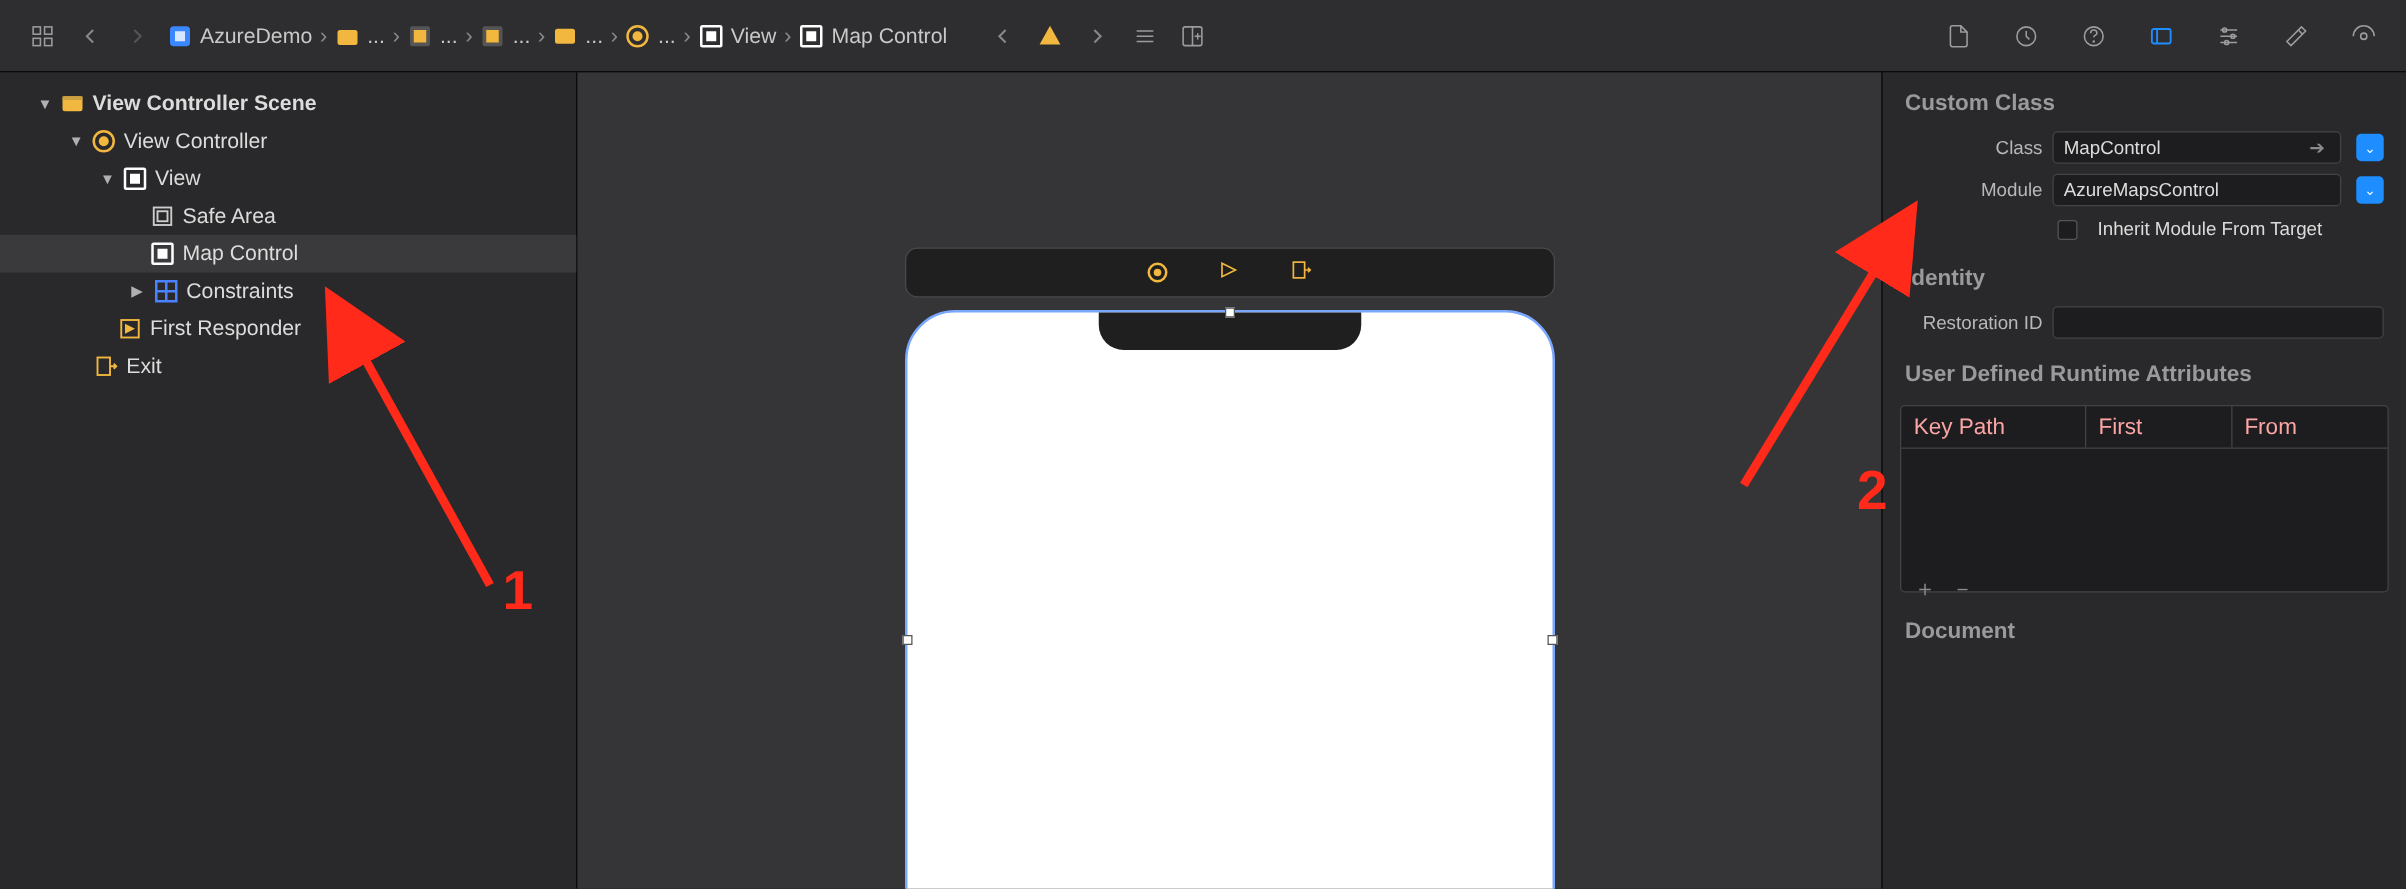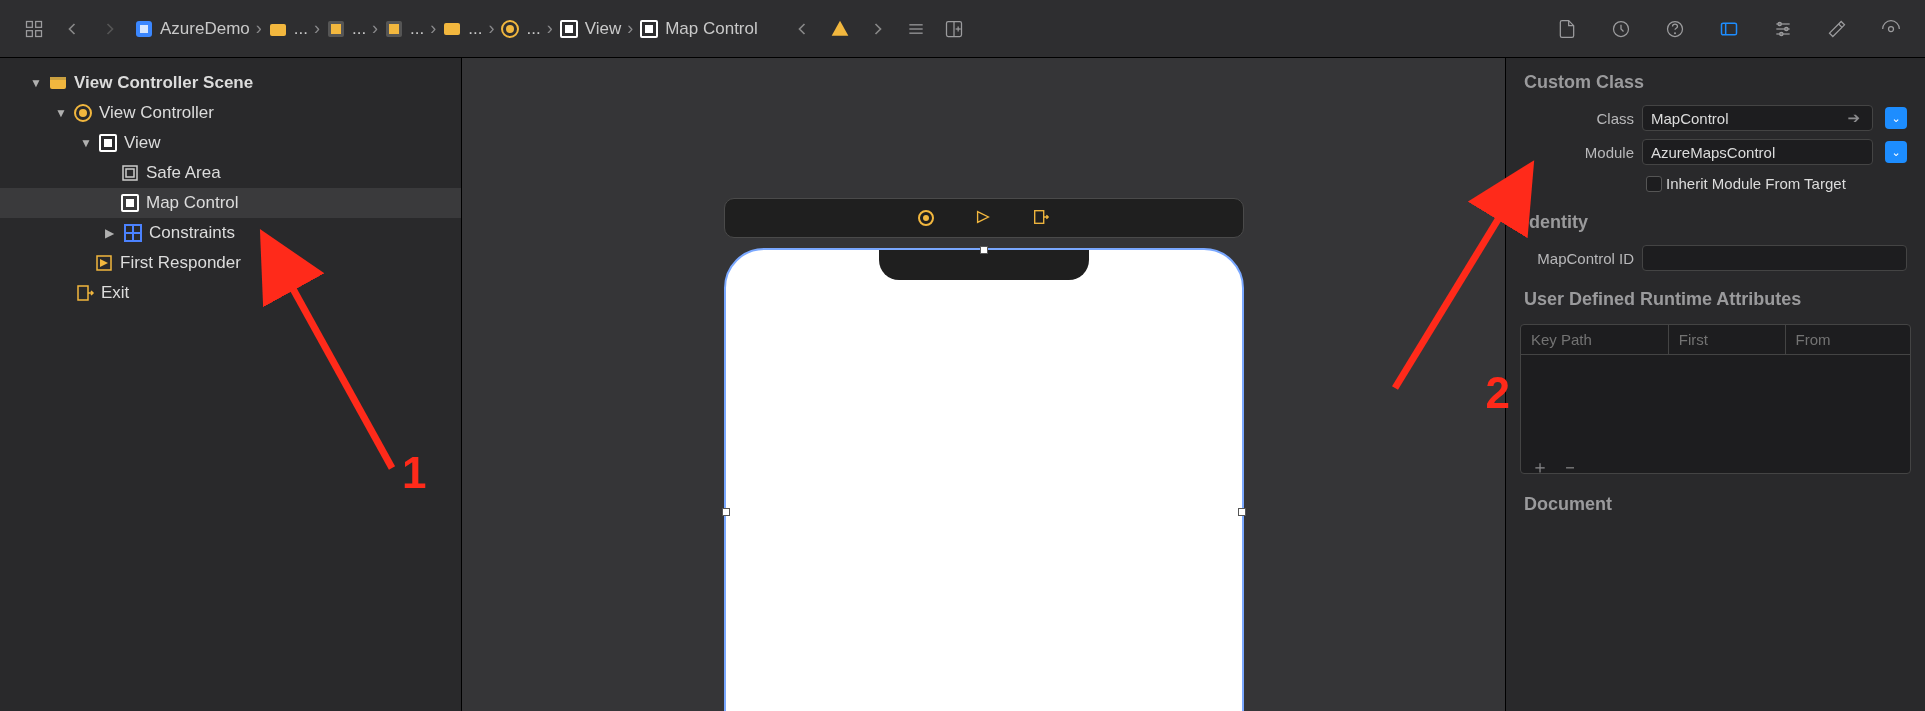--- a/index.html
+++ b/index.html
@@ -36,25 +36,25 @@
   .arrow { position:absolute; color:#ff2a1a; font-weight:700; }
   
   .inspector { width:420px; background:#29292b; border-left:1px solid #000; padding:0; }
   .insp-tabs { display:flex; justify-content:center; gap:26px; height:58px; align-items:center; border-bottom:1px solid #000; }
   .section-title { color:#9a9a9c; font-weight:600; font-size:18px; padding:14px 18px 8px; }
   .form-row { display:flex; align-items:center; padding:4px 18px; gap:8px; }
   .form-label { width:110px; text-align:right; color:#b8b8ba; font-size:15px; }
   .form-input { flex:1; background:#1d1d1f; border:1px solid #444; border-radius:4px; height:26px; padding:0 8px; color:#dcdcdc; font-size:15px; display:flex; align-items:center; }
   .dropdown-chevron { width:22px; height:22px; background:#1d8dff; border-radius:4px; display:flex; align-items:center; justify-content:center; margin-left:4px; color:#fff; font-size:11px; }
   .arrow-indicator { color:#8a8a8c; margin-left:auto; margin-right:4px; }
-  .checkbox-row { display:flex; align-items:center; padding:6px 34px 6px 140px; gap:4px; }
+  .checkbox-row { display:flex; align-items:center; padding:6px 34px 6px 140px; gap:16px; }
   .checkbox-box { width:16px; height:16px; border:1px solid #555; border-radius:3px; background:#1d1d1f; }
   .table-box { margin:6px 14px; border:1px solid #444; border-radius:4px; height:150px; background:#1d1d1f; }
   .table-head { display:flex; border-bottom:1px solid #444; }
-  .table-head div { padding:6px 10px; color:#737373; font-size:15px; border-right:1px solid #444; }
+  .table-head div { padding:6px 10px; color:#fca5a5; font-size:18px; border-right:1px solid #444; }
   .table-head div:nth-child(1){width:38%;} .table-head div:nth-child(2){width:30%;} .table-head div:nth-child(3){width:32%; border-right:none;}
   .table-footer { display:flex; gap:12px; padding:4px 10px; color:#8a8a8c; font-size:18px; position:relative; top:96px; }
   
   .sq-icon { width:18px; height:18px; border:2px solid #fff; border-radius:2px; display:flex; align-items:center; justify-content:center; }
   .sq-icon.yellow{ border-color:#f2b73e; }
   .sq-icon .inner { width:8px; height:8px; background:#fff; }
   .sq-icon.yellow .inner{ background:#f2b73e; }
 </style>
 </head>
 <body>
@@ -384,21 +384,21 @@
       <div class="dropdown-chevron">⌄</div>
     </div>
 
     <div class="checkbox-row">
       <div class="checkbox-box"></div>
       <span>Inherit Module From Target</span>
     </div>
 
     <div class="section-title">Identity</div>
     <div class="form-row">
-      <div class="form-label">MapControl ID</div>
+      <div class="form-label">Restoration ID</div>
       <div class="form-input">
         <span></span>
       </div>
     </div>
 
     <div class="section-title">User Defined Runtime Attributes</div>
     <div class="table-box">
       <div class="table-head">
         <div>Key Path</div>
         <div>First</div>

